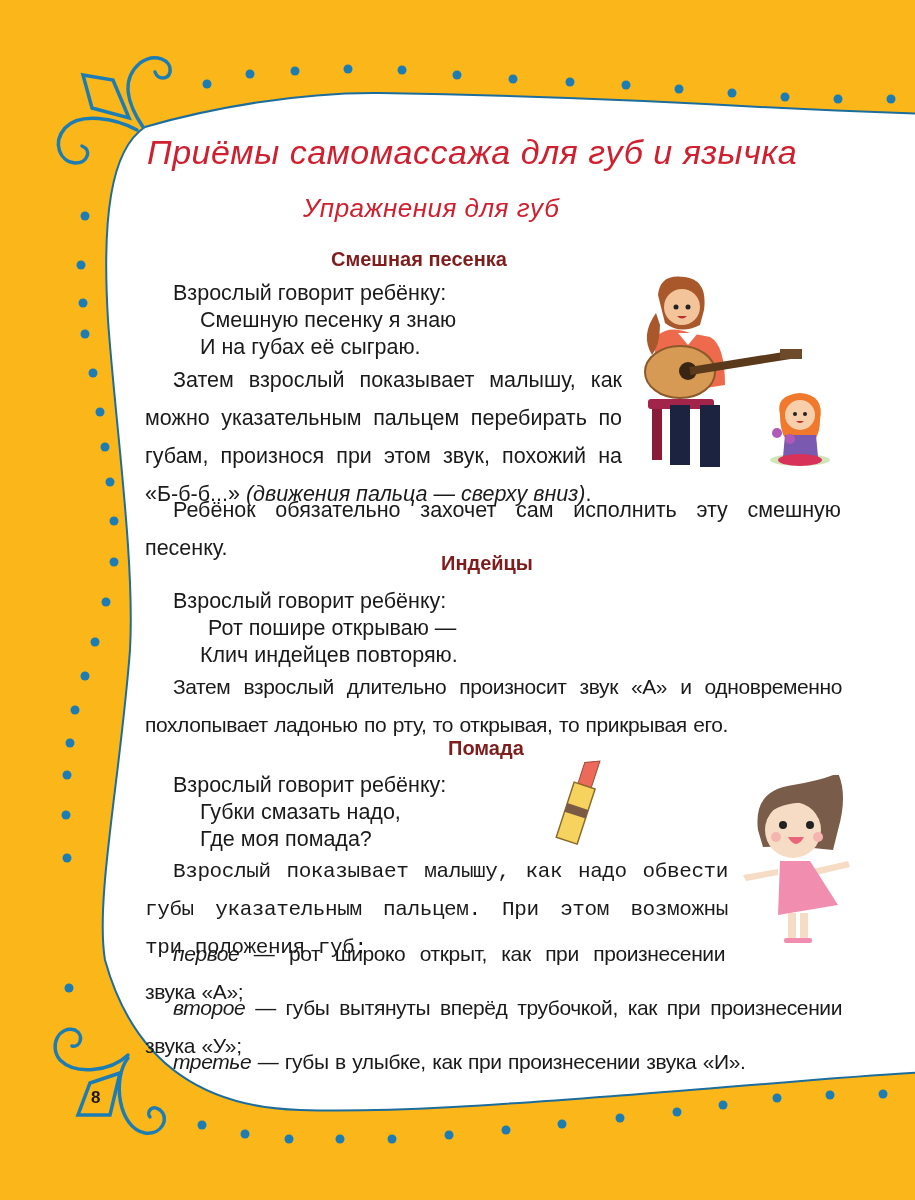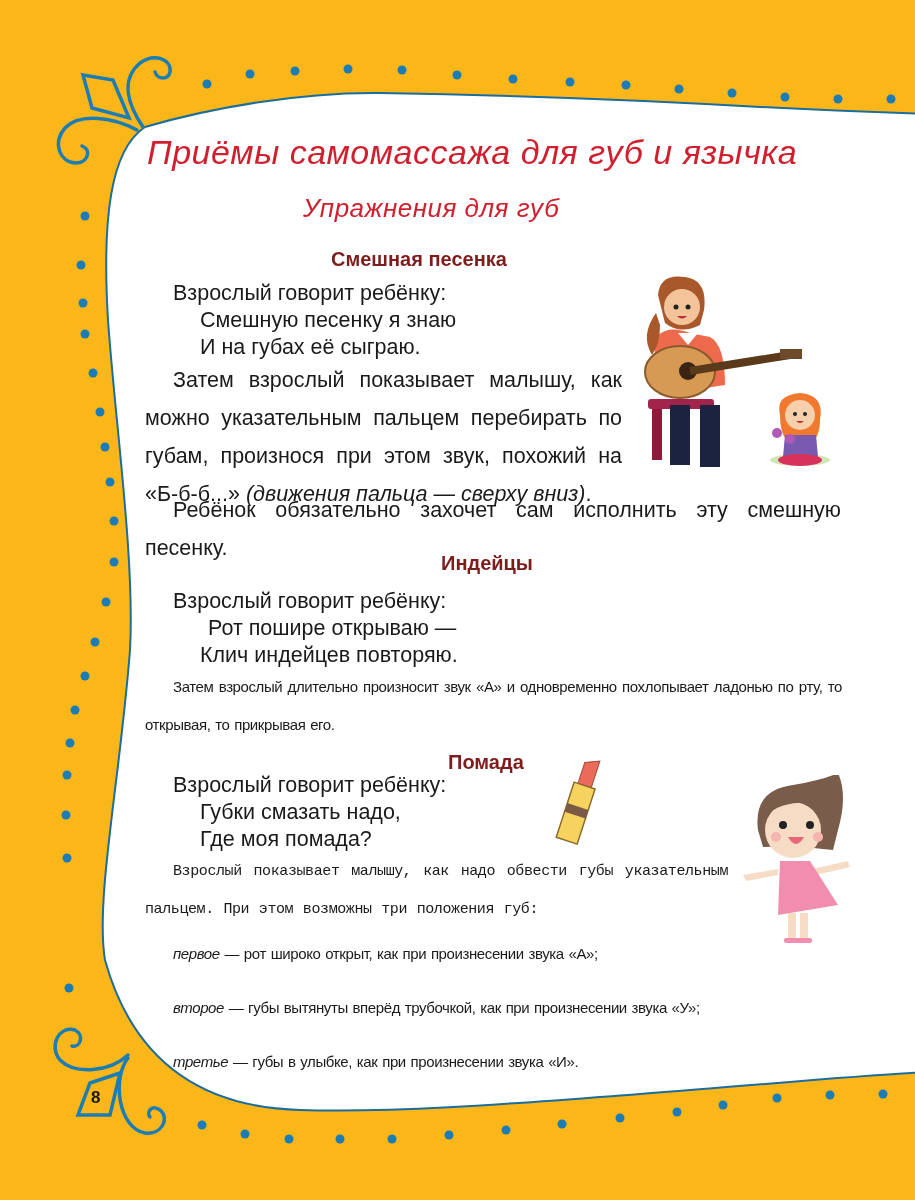--- a/index.html
+++ b/index.html
@@ -2,21 +2,21 @@
 <html><head>
 <meta charset="utf-8">
 <style>
   html, body { margin:0; padding:0; }
   body { width:915px; height:1200px; position:relative; overflow:hidden; background:#FBB619; font-family:"Liberation Sans", sans-serif; }
   #frame { position:absolute; left:0; top:0; width:915px; height:1200px; }
   .txt { position:absolute; color:#1a1a1a; font-size:21.5px; line-height:27px; white-space:nowrap;text-align:right; }
   .title { position:absolute; color:#D0202F; font-family:Liberation Sans, sans-serif; font-style:italic; letter-spacing:0.5px; white-space:nowrap; }
   .h-green { position:absolute; color:#7f1d1d; font-weight:bold; font-size:20px; white-space:nowrap; }
   .para { position:absolute; color:#1a1a1a; font-size:21.5px; line-height:38px; text-align:justify; text-align-last:left; }
-  .para.narrow { letter-spacing:-0.4px; word-spacing:1px; font-size:15px; }
+  .para.narrow { letter-spacing:-0.4px; word-spacing:1px; font-size:21px; }
   .i { font-style:italic; }
   .page-num { position:absolute; left:91px; top:1088px; font-weight:bold; font-size:17px; color:#1a1a1a; }
   .illus { position:absolute; }
 </style>
 </head>
 <body>
 
 <svg id="frame" viewBox="0 0 915 1200" xmlns="http://www.w3.org/2000/svg">
 
   <path d="M 145 127 C 210 108, 300 92, 380 93 C 500 95, 640 100, 760 107 C 840 111, 900 113, 930 114 L 930 1072 C 860 1075, 760 1085, 640 1094 C 520 1103, 400 1113, 300 1110 C 190 1107, 130 1050, 105 960 C 95 900, 120 780, 130 650 C 135 560, 115 420, 108 320 C 102 220, 110 150, 145 127 Z" fill="#ffffff" stroke="#1C6D9C" stroke-width="2"></path>
@@ -134,21 +134,21 @@
 
 <div>
   <div class="h-green" style="left:441px; top:552px;">Индейцы</div>
   <div class="txt" style="left:173px; top:588px;">Взрослый говорит ребёнку:</div>
   <div class="txt" style="left:200px; top:615px;margin-left:8px;">Рот пошире открываю —</div>
   <div class="txt" style="left:200px; top:642px;">Клич индейцев повторяю.</div>
   <div class="para narrow" style="left:145px; top:668px; width:697px; text-indent:28px;">Затем взрослый длительно произносит звук «А» и одновременно похлопывает ладонью по рту, то открывая, то прикрывая его.</div>
 </div>
 
 <div>
-  <div class="h-green" style="left:448px; top:737px;margin-top:14px;">Помада</div>
+  <div class="h-green" style="left:448px; top:737px;">Помада</div>
   <div class="txt" style="left:173px; top:772px;">Взрослый говорит ребёнку:</div>
   <div class="txt" style="left:200px; top:799px;">Губки смазать надо,</div>
   <div class="txt" style="left:200px; top:826px;">Где моя помада?</div>
   <div class="para narrow" style="left:145px; top:853px; width:583px; text-indent:28px;font-family:Liberation Mono, monospace;">Взрослый показывает малышу, как надо обвести губы указательным пальцем. При этом возможны три положения губ:</div>
   <div class="para narrow" style="left:145px; top:935px; width:580px; text-indent:28px;">
     <span class="i">первое</span><span> — рот широко открыт, как при произнесении звука «А»;</span>
   </div>
   <div class="para narrow" style="left:145px; top:989px; width:697px; text-indent:28px;">
     <span class="i">второе</span><span> — губы вытянуты вперёд трубочкой, как при произнесении звука «У»;</span>
   </div>

